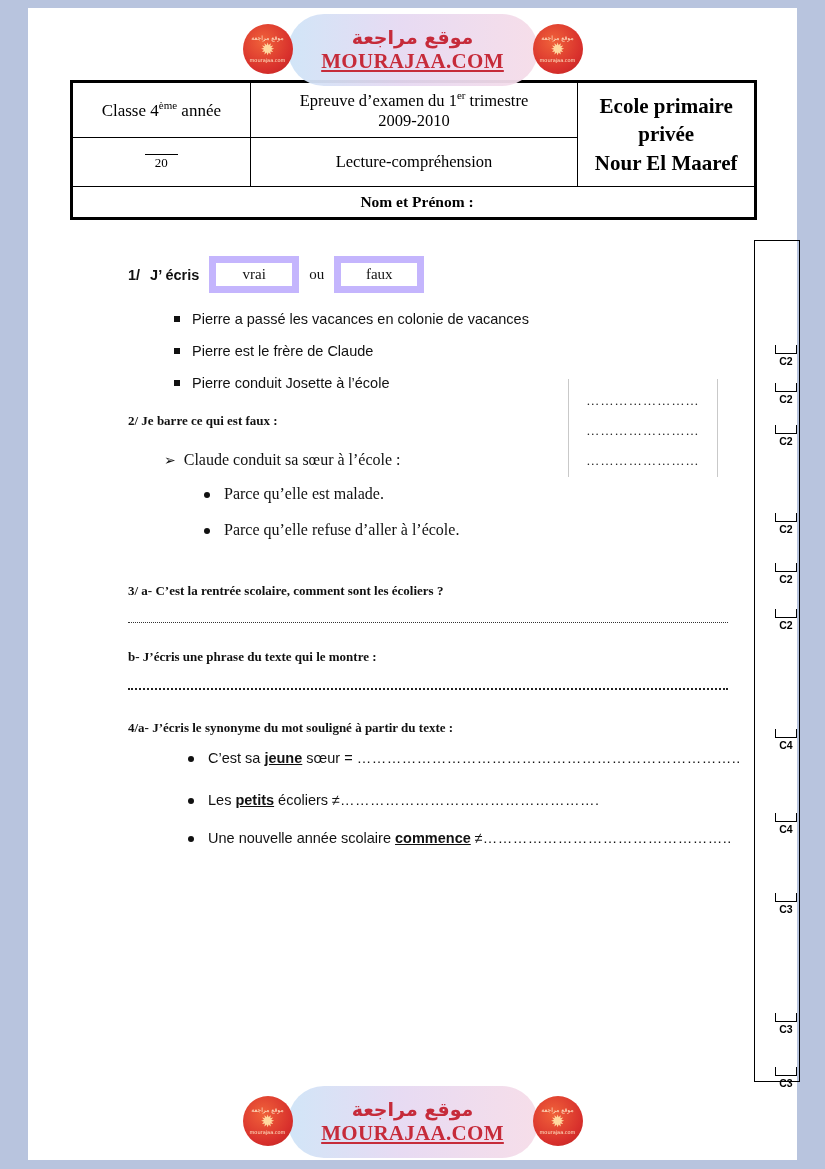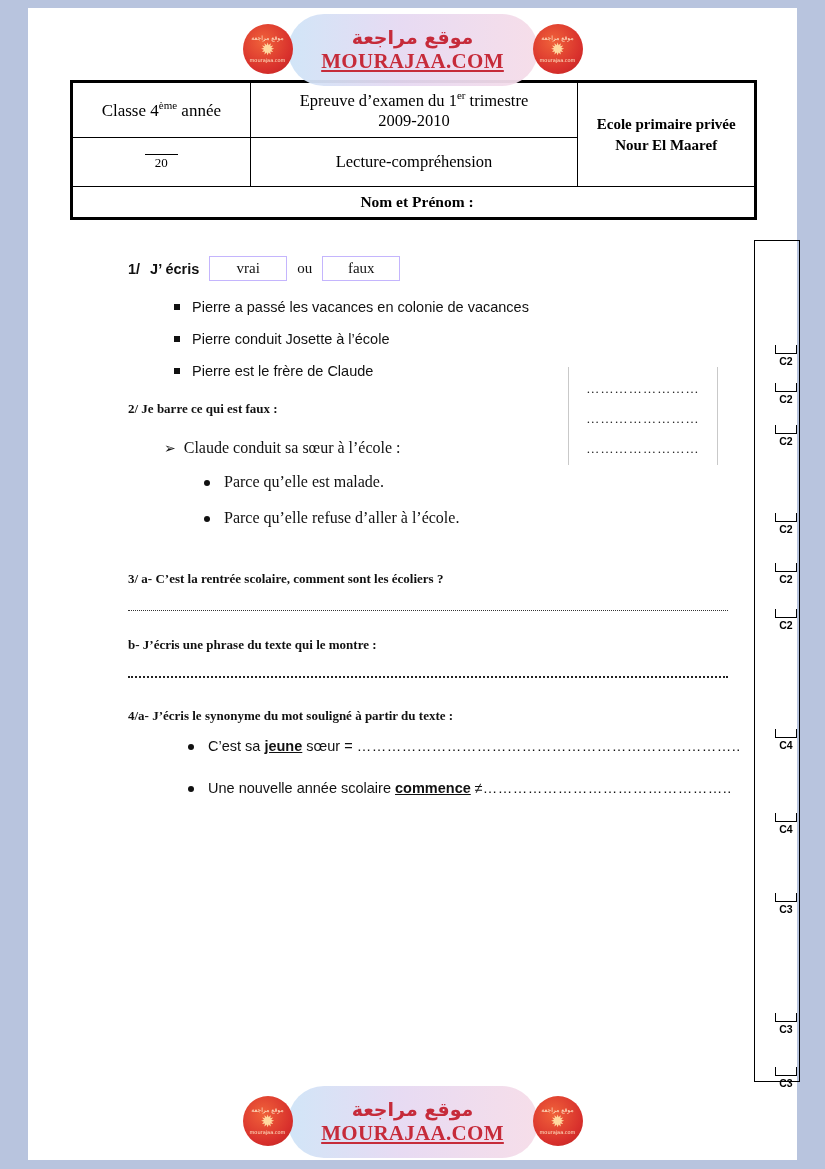--- a/index.html
+++ b/index.html
@@ -102,21 +102,21 @@
     border: 3px solid #000;
   }
   .head-table td {
     border: 1.5px solid #000;
     text-align: center;
     vertical-align: middle;
     font-family: "Liberation Serif", serif;
   }
   .cell-classe { width: 172px; height: 52px; font-size: 17px; font-weight: normal; }
   .cell-epreuve { width: 320px; height: 52px; font-size: 16.5px; line-height: 1.25; }
-  .cell-ecole { width: 171px; font-size: 15px; font-weight: bold; line-height: 1.35; }
+  .cell-ecole { width: 171px; font-size: 21px; font-weight: bold; line-height: 1.35; }
   .cell-note { height: 46px; }
   .cell-lecture { height: 46px; font-size: 16.5px; }
   .cell-nom { height: 28px; text-align: left; padding-left: 8px; font-size: 15.5px; font-weight: bold; }
   .sup { font-size: 11px; vertical-align: super; }
   .fraction {
     display: inline-block;
     border-top: 1.5px solid #000;
     padding: 0 10px;
     font-size: 13px;
     line-height: 1.25;
@@ -132,21 +132,21 @@
     color: #111;
   }
   .q-line {
     display: flex;
     align-items: center;
     gap: 10px;
     font-size: 14.5px;
     font-weight: bold;
   }
   .boxword {
-    border: 1px solid #c4b5fd;
+    border: 7px solid #c4b5fd;
     padding: 3px 14px;
     font-weight: normal;
     font-family: "Liberation Serif", serif;
     font-size: 15px;
     min-width: 48px;
     text-align: center;
   }
   .ou { font-weight: normal; font-family: "Liberation Serif", serif; font-size: 15px; }
 
   .sq-list { margin: 18px 0 0 46px; padding: 0; list-style: none; }
@@ -332,22 +332,22 @@
       <span>1/</span>
       <span>J’ écris</span>
       <span class="boxword">vrai</span>
       <span class="ou">ou</span>
       <span class="boxword">faux</span>
     </div>
 
     <div style="position:relative;">
       <ul class="sq-list">
         <li>Pierre a passé les vacances en colonie de vacances</li>
+        <li>Pierre est le frère de Claude</li>
         <li>Pierre conduit Josette à l’école</li>
-        <li>Pierre est le frère de Claude</li>
       </ul>
       <div class="ans-col">
         <div class="ans-line">……………………</div>
         <div class="ans-line">……………………</div>
         <div class="ans-line">……………………</div>
       </div>
     </div>
 
     <div class="qhead" style="margin-top:22px;">2/ Je barre ce qui est faux :</div>
 
@@ -369,20 +369,23 @@
     <div class="qhead" style="margin-top:30px;">4/a- J’écris le synonyme du mot souligné à partir du texte :</div>
 
     <ul class="dot-list2">
       <li>
         <span>C’est sa </span><span class="u">jeune</span><span> sœur = </span><span class="dots">…………………………………………………………………..</span>
       </li>
     </ul>
 
 
     <ul class="dot-list2" style="margin-top:26px;">
+      <li>
+        <span>Les </span><span class="u">petits</span><span> écoliers   ≠</span><span class="dots">…………………………………………….</span>
+      </li>
       <li>
         <span>Une nouvelle année scolaire </span><span class="u">commence</span><span> ≠</span><span class="dots">…………………………………………..</span>
       </li>
     </ul>
   </div>
 
   <div class="rubric" id="rubric">
       <div class="rmark" style="top: 104px;">
         <div class="bracket"></div>
         <div class="code">C2</div>

